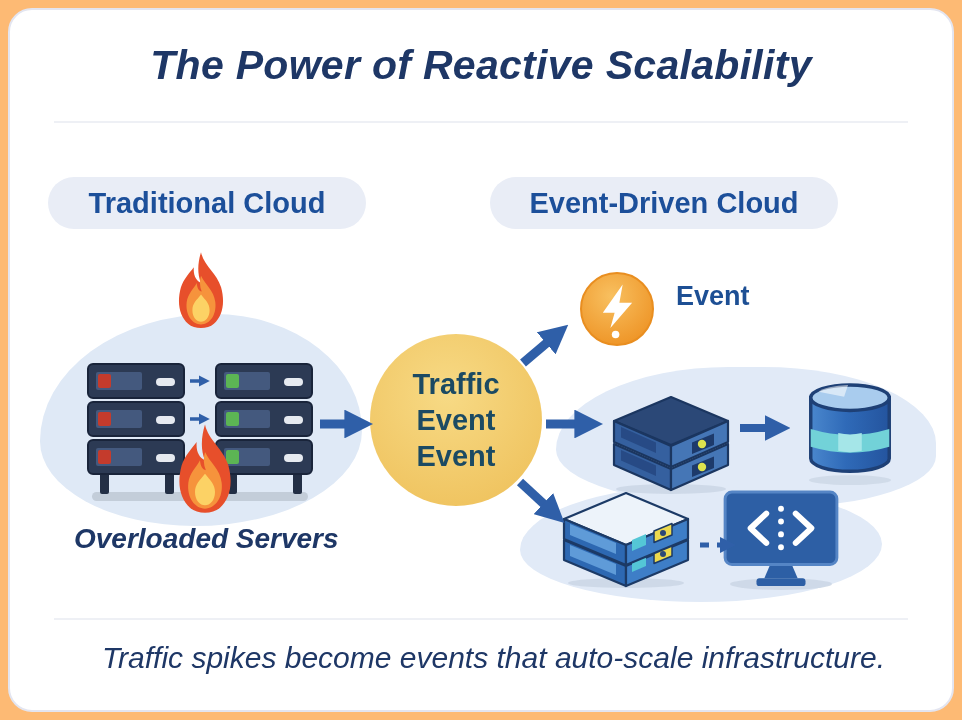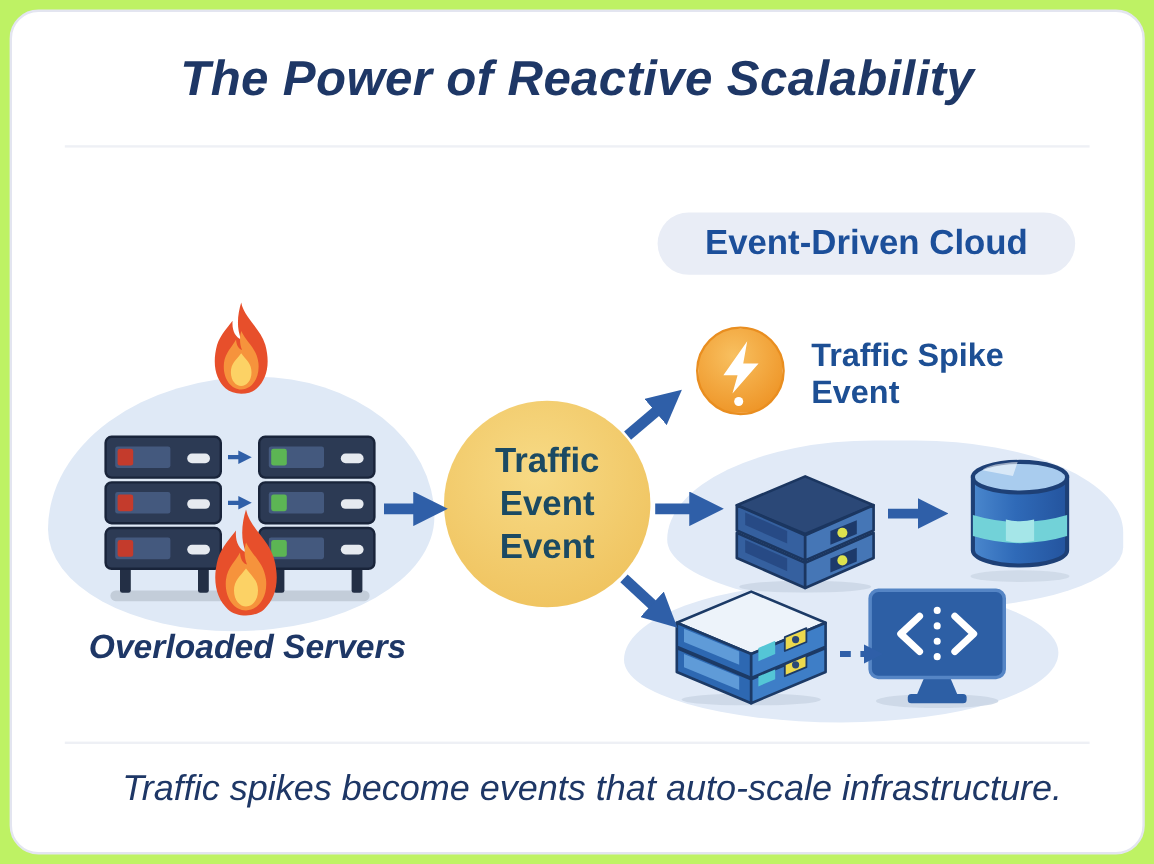--- a/index.html
+++ b/index.html
@@ -1,19 +1,19 @@
 <!DOCTYPE html>
 <html><head>
 <meta charset="utf-8">
 <style>
   * { margin: 0; padding: 0; box-sizing: border-box; }
   html,body { width: 962px; height: 720px; background: #ffffff; }
   .stage {
     position: relative; width: 962px; height: 720px;
-    background: #bef264; overflow: hidden;
+    background: #fdba74; overflow: hidden;
     font-family: "Liberation Sans", sans-serif;
   }
   .card {
     position: absolute; left: 8px; top: 8px; right: 8px; bottom: 8px;
     background: #ffffff; border: 2px solid #e3e5f0; border-radius: 24px;
     z-index: 0;
   }
   .title {
     position: absolute; left: 0; right: 0; top: 42px; text-align: center;
     font-size: 41px; font-weight: bold; font-style: italic;
@@ -24,21 +24,21 @@
     background: #eef0f5; z-index: 1;
   }
   .divider-top { top: 121px; }
   .divider-bottom { top: 618px; }
   .pill {
     position: absolute; top: 177px; height: 52px; border-radius: 26px;
     background: #e9edf6; display: flex; align-items: center; justify-content: center;
     font-size: 29px; font-weight: bold; color: #1c4f9a; z-index: 2;
   }
   .pill-traditional { left: 48px; width: 318px; }
-  .pill-event { left: 548px; width: 348px; }
+  .pill-event { left: 490px; width: 348px; }
   .blob { position: absolute; background: #dfe9f6; z-index: 1; }
   .blob-left {
     left: 40px; top: 314px; width: 322px; height: 212px;
     border-radius: 54% 46% 52% 48% / 60% 55% 45% 40%;
   }
   .blob-mid {
     left: 556px; top: 367px; width: 380px; height: 140px;
     background: #e1eaf7;
     border-radius: 50% 50% 45% 55% / 65% 60% 40% 45%;
   }
@@ -84,20 +84,23 @@
 </style>
 </head>
 <body>
 
 <div class="stage">
   <div class="card"></div>
 
   <h1 class="title">The Power of Reactive Scalability</h1>
   <div class="divider divider-top"></div>
 
+  <div class="pill pill-traditional">
+    <span>Traditional Cloud</span>
+  </div>
   <div class="pill pill-event">
     <span>Event-Driven Cloud</span>
   </div>
 
   <div class="blob blob-left"></div>
   <div class="blob blob-mid"></div>
   <div class="blob blob-bottom"></div>
 
   <svg class="abs racks-svg" viewBox="0 0 228 148">
     <defs>
@@ -177,21 +180,20 @@
     <span>Event</span>
   </div>
 
   <div class="abs badge">
     <svg width="74" height="74" viewBox="0 0 74 74">
       <path d="M43 11 L22 41 L34.5 41 L30 57 L53 30.5 L39.5 30.5 Z" fill="#ffffff"></path>
       <circle cx="35.5" cy="64" r="4" fill="#ffffff"></circle>
     </svg>
   </div>
   <div class="abs badge-label">
-    <div>Traffic Spike</div>
     <div>Event</div>
   </div>
 
   <svg class="abs iso-mid-svg" viewBox="0 0 130 100">
     <ellipse cx="65" cy="95" rx="55" ry="5" fill="#c9d4e4" opacity="0.8"></ellipse>
     <g stroke="#1b3660" stroke-width="2.2" stroke-linejoin="round">
       <g transform="translate(0,23)">
         <path d="M8 27 L65 52 L65 73 L8 48 Z" fill="#35609f"></path>
         <path d="M65 52 L122 27 L122 48 L65 73 Z" fill="#4576b6"></path>
         <path d="M15 33 L50 48.5 L50 59 L15 43.5 Z" fill="#274a85" stroke="none"></path>

